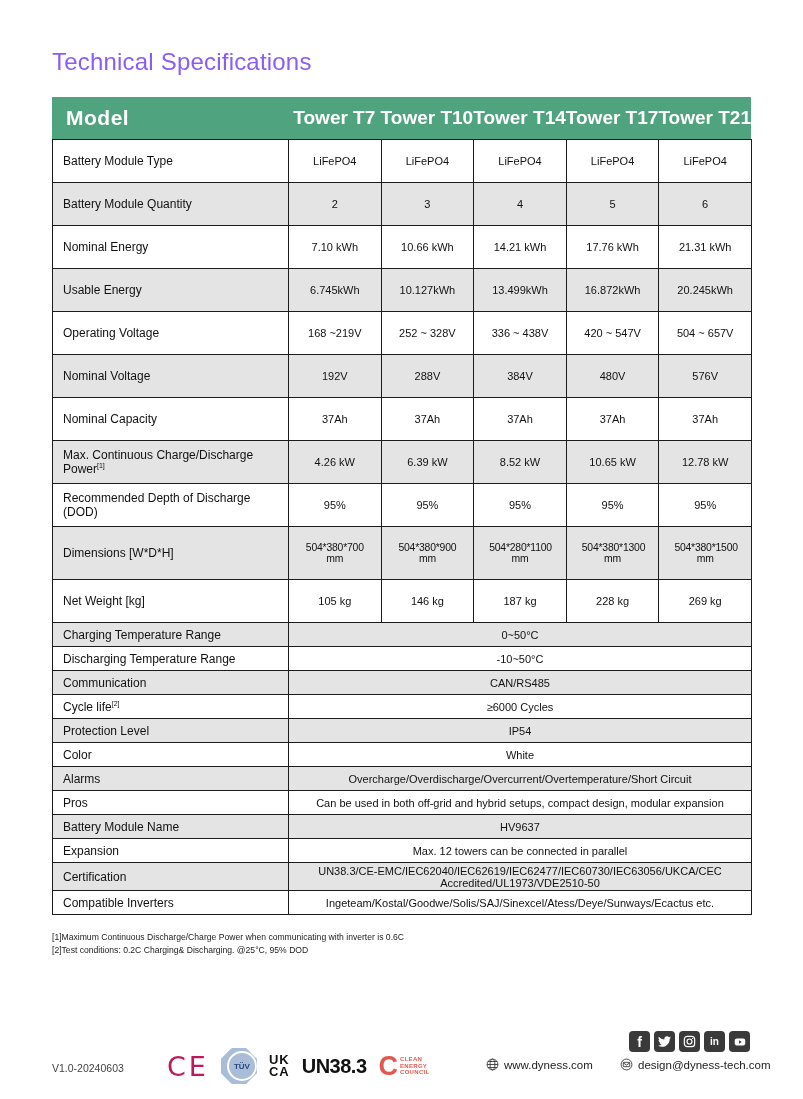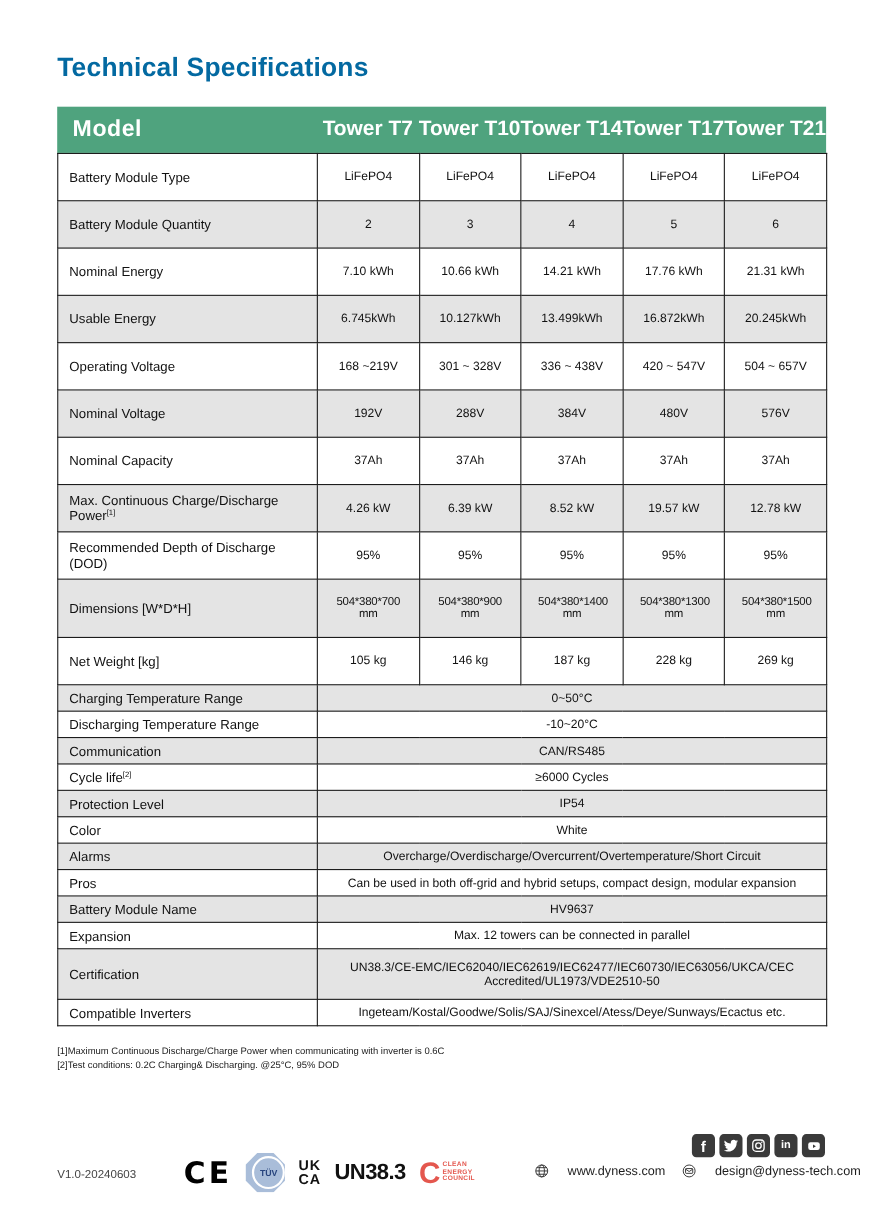--- a/index.html
+++ b/index.html
@@ -1,56 +1,56 @@
 <!DOCTYPE html>
 <html><head>
 <meta charset="utf-8">
 <style>
   html,body{margin:0;padding:0;background:#fff;}
   .page{position:relative;width:803px;height:1099px;background:#fff;overflow:hidden;
         font-family:"Liberation Sans",sans-serif;color:#111;}
-  .title{position:absolute;left:52px;top:48px;margin:0;font-size:24px;font-weight:700;
-         color:#0369a1;letter-spacing:0.2px;}
+  .title{position:absolute;left:52px;top:48px;margin:0;font-size:24px;font-weight:400;
+         color:#8b5cf6;letter-spacing:0.2px;}
   .table-wrap{position:absolute;left:52px;top:97px;width:699px;}
   .thead{display:flex;height:42px;background:#4FA37E;align-items:center;}
   .th-model{width:236px;box-sizing:border-box;padding-left:14px;color:#fff;font-size:21px;
             font-weight:700;letter-spacing:0.5px;}
   .th-cols{flex:1;display:flex;}
   .th-col{width:20%;text-align:center;color:#fff;font-weight:700;font-size:19px;}
   table.spec{border-collapse:collapse;width:699px;table-layout:fixed;}
   table.spec th,table.spec td{border:1px solid #1c1c1c;height:24px;box-sizing:border-box;}
   th.lbl{font-weight:400;text-align:left;padding:0 2px 0 10px;font-size:12px;color:#111;}
   td.val{text-align:center;font-size:11px;padding:15px;}
   td.val.compact{font-size:10.4px;letter-spacing:-0.2px;}
   td.spanv{text-align:center;font-size:11px;padding:0 6px;}
   tr.alt{background:#E4E4E4;}
-  tr.tall th,tr.tall td{height:46px;}
+  tr.tall th,tr.tall td{height:28px;}
   sup.fn{font-size:7px;vertical-align:super;line-height:0;}
   .footnotes{margin-top:16px;font-size:8.6px;color:#222;line-height:1.5;}
   
   .version{position:absolute;left:52px;top:1062px;font-size:10.5px;color:#444;}
   .certs{position:absolute;left:167px;top:1046px;height:40px;display:flex;align-items:center;gap:12px;}
-  .ce{font-size:27px;font-weight:700;color:#000000;letter-spacing:3px;font-family:"DejaVu Sans",sans-serif;}
+  .ce{font-size:27px;font-weight:400;color:#be185d;letter-spacing:3px;font-family:"DejaVu Sans",sans-serif;}
   .tuv{width:36px;height:36px;background:#a9bdd9;display:flex;align-items:center;justify-content:flex-end;
        clip-path:polygon(30% 0,70% 0,100% 30%,100% 70%,70% 100%,30% 100%,0 70%,0 30%);}
   .tuv-inner{width:26px;height:26px;border:2px solid #fff;border-radius:50%;display:flex;
              align-items:center;justify-content:center;font-size:8px;font-weight:700;color:#28457e;}
   .ukca{display:flex;flex-direction:column;line-height:0.95;font-size:13px;font-weight:800;
         color:#111;letter-spacing:1px;}
   .un{font-size:20px;font-weight:800;color:#111;letter-spacing:-0.5px;}
   .cec{display:flex;align-items:center;gap:2px;}
   .cec-c{font-size:27px;font-weight:800;color:#E4574E;line-height:1;}
   .cec-lines{display:flex;flex-direction:column;}
   .cec-lines i{font-style:normal;font-size:6px;font-weight:800;color:#E4574E;line-height:1.15;letter-spacing:0.3px;}
   .social{position:absolute;left:629px;top:1031px;display:flex;gap:4px;}
   .sic{width:21px;height:21px;border-radius:4px;background:#3A3A3A;display:flex;
        align-items:center;justify-content:center;color:#fff;font-weight:700;}
   .sic .ltr{font-size:14px;line-height:1;}
   .sic .ltr.in{font-size:10px;}
-  .contact{position:absolute;top:1058px;display:flex;align-items:center;gap:17px;font-size:11.5px;color:#1c1c1c;}
+  .contact{position:absolute;top:1058px;display:flex;align-items:center;gap:5px;font-size:11.5px;color:#1c1c1c;}
   .contact.web{left:486px;}
   .contact.mail{left:620px;}
   .cicon{flex:0 0 auto;display:flex;}
 </style>
 </head>
 <body>
 
 <div class="page">
 
   <h1 class="title">Technical Specifications</h1>
@@ -104,21 +104,21 @@
             <th class="lbl">Usable Energy</th>
             <td class="val">6.745kWh</td>
             <td class="val">10.127kWh</td>
             <td class="val">13.499kWh</td>
             <td class="val">16.872kWh</td>
             <td class="val">20.245kWh</td>
           </tr>
           <tr>
             <th class="lbl">Operating Voltage</th>
             <td class="val">168 ~219V</td>
-            <td class="val">301 ~ 328V</td>
+            <td class="val">252 ~ 328V</td>
             <td class="val">336 ~ 438V</td>
             <td class="val">420 ~ 547V</td>
             <td class="val">504 ~ 657V</td>
           </tr>
           <tr class="alt">
             <th class="lbl">Nominal Voltage</th>
             <td class="val">192V</td>
             <td class="val">288V</td>
             <td class="val">384V</td>
             <td class="val">480V</td>
@@ -130,54 +130,54 @@
             <td class="val">37Ah</td>
             <td class="val">37Ah</td>
             <td class="val">37Ah</td>
             <td class="val">37Ah</td>
           </tr>
           <tr class="alt">
             <th class="lbl">Max. Continuous Charge/Discharge Power<sup class="fn">[1]</sup></th>
             <td class="val">4.26 kW</td>
             <td class="val">6.39 kW</td>
             <td class="val">8.52 kW</td>
-            <td class="val">19.57 kW</td>
+            <td class="val">10.65 kW</td>
             <td class="val">12.78 kW</td>
           </tr>
           <tr>
             <th class="lbl">Recommended Depth of Discharge (DOD)</th>
             <td class="val">95%</td>
             <td class="val">95%</td>
             <td class="val">95%</td>
             <td class="val">95%</td>
             <td class="val">95%</td>
           </tr>
           <tr class="alt">
             <th class="lbl">Dimensions [W*D*H]</th>
             <td class="val compact">504*380*700 mm</td>
             <td class="val compact">504*380*900 mm</td>
-            <td class="val compact">504*380*1400 mm</td>
+            <td class="val compact">504*280*1100 mm</td>
             <td class="val compact">504*380*1300 mm</td>
             <td class="val compact">504*380*1500 mm</td>
           </tr>
           <tr>
             <th class="lbl">Net Weight [kg]</th>
             <td class="val">105 kg</td>
             <td class="val">146 kg</td>
             <td class="val">187 kg</td>
             <td class="val">228 kg</td>
             <td class="val">269 kg</td>
           </tr>
           <tr class="alt">
             <th class="lbl">Charging Temperature Range</th>
             <td class="spanv" colspan="5">0~50°C</td>
           </tr>
           <tr>
             <th class="lbl">Discharging Temperature Range</th>
-            <td class="spanv" colspan="5">-10~20°C</td>
+            <td class="spanv" colspan="5">-10~50°C</td>
           </tr>
           <tr class="alt">
             <th class="lbl">Communication</th>
             <td class="spanv" colspan="5">CAN/RS485</td>
           </tr>
           <tr>
             <th class="lbl">Cycle life<sup class="fn">[2]</sup></th>
             <td class="spanv" colspan="5">≥6000 Cycles</td>
           </tr>
           <tr class="alt">

